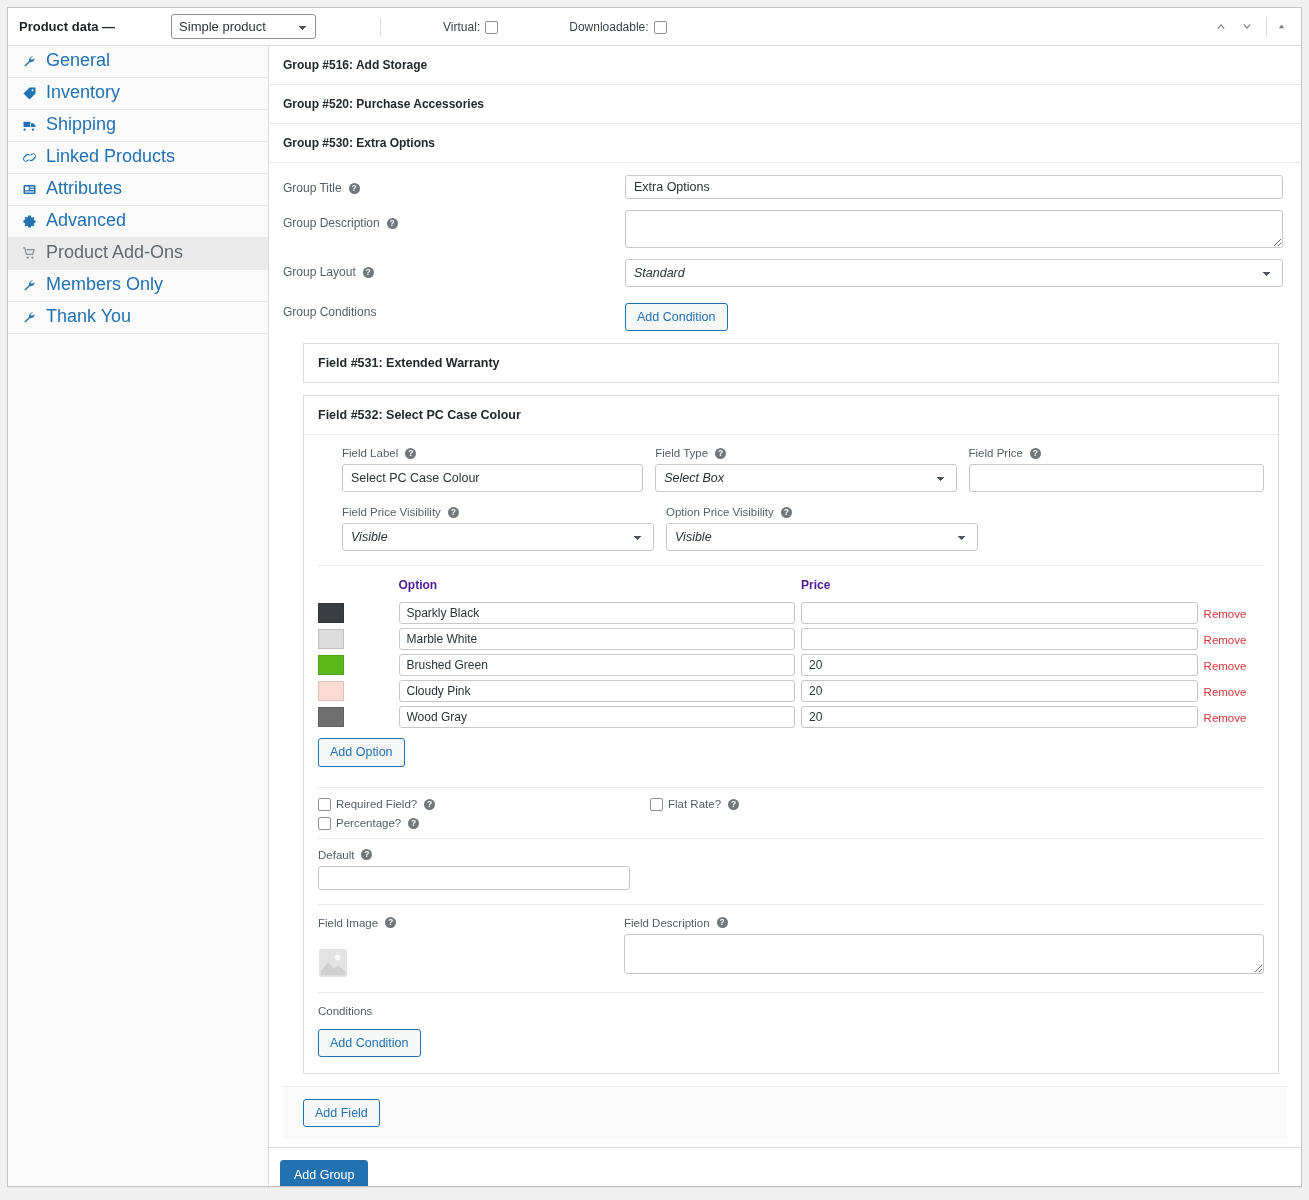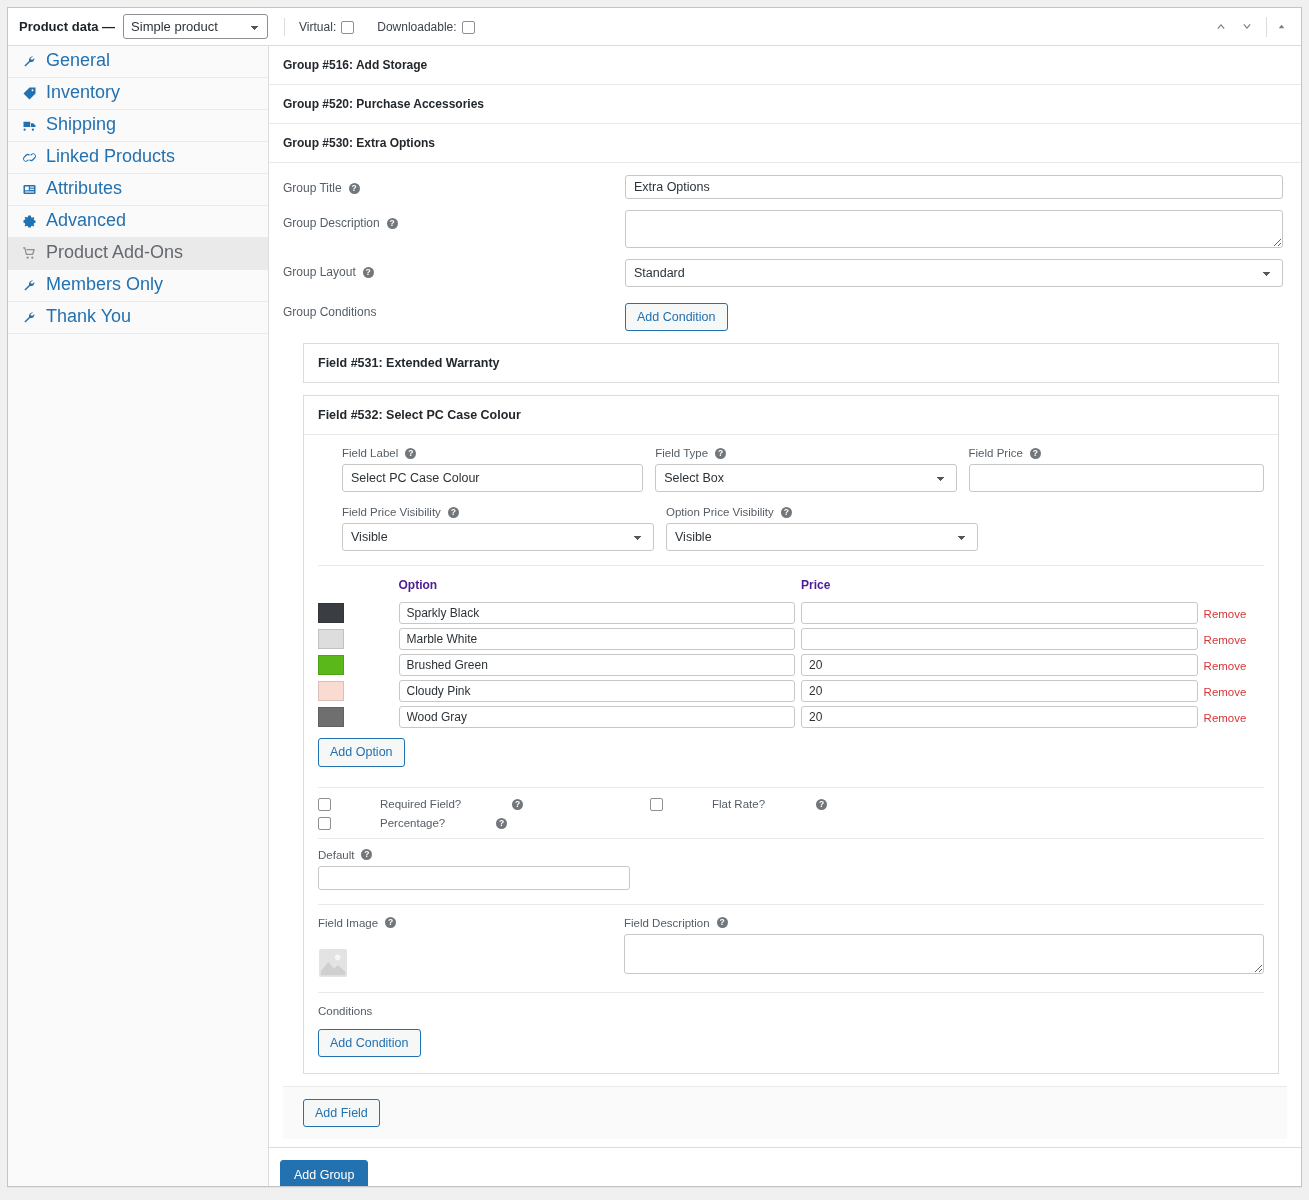--- a/index.html
+++ b/index.html
@@ -21,20 +21,21 @@
     box-shadow: 0 1px 1px rgba(0,0,0,.04);
     display: flex; flex-direction: column;
   }
   
   .pd-header {
     height: 38px; flex: 0 0 38px;
     border-bottom: 1px solid #dcdcde;
     display: flex; align-items: center;
     padding: 0 4px 0 11px;
     background: #fff;
+    gap: 48px;
   }
   .pd-label { font-weight: 600; font-size: 13px; color: #1d2327; margin-right: 8px; }
   .pd-select {
     height: 25px; width: 145px; padding: 0 22px 0 7px;
     font-family: inherit; font-size: 13px; color: #2c3338;
     border: 1px solid #8c8f94; border-radius: 3px; background: #fff;
     -webkit-appearance: none; appearance: none;
     background-image: linear-gradient(45deg, transparent 50%, #555 50%), linear-gradient(135deg, #555 50%, transparent 50%);
     background-position: calc(100% - 12px) 11px, calc(100% - 8px) 11px;
     background-size: 4px 4px, 4px 4px;
@@ -107,20 +108,21 @@
   }
   .inp-full { width: 658px; height: 24px; }
   .ta-full { width: 658px; height: 38px; resize: vertical; }
   select.std {
     height: 28px; padding: 0 26px 0 8px;
     -webkit-appearance: none; appearance: none;
     background-image: linear-gradient(45deg, transparent 50%, #50575e 50%), linear-gradient(135deg, #50575e 50%, transparent 50%);
     background-position: calc(100% - 15px) 12px, calc(100% - 11px) 12px;
     background-size: 4px 4px, 4px 4px;
     background-repeat: no-repeat;
+    font-style: italic;
   }
   .btn-sec {
     display: inline-block;
     background: #f6f7f7; border: 1px solid #2271b1; color: #2271b1;
     border-radius: 3px; padding: 5px 11px; font-size: 12.5px;
     font-family: "Liberation Sans", sans-serif; cursor: pointer; line-height: 1.3;
   }
   .btn-pri {
     display: inline-block;
     background: #2271b1; border: 1px solid #2271b1; color: #fff;
@@ -157,21 +159,21 @@
   .td-sw { width: 80px; }
   .td-opt { width: 400px; padding-right: 6px !important; }
   .td-price { width: 400px; padding-right: 6px !important; }
   .td-rm { width: 60px; }
   .swatch { width: 26px; height: 20px; display: block; border: 1px solid rgba(0,0,0,.12); }
   .opt-tbl input { width: 100%; height: 22px; padding: 2px 7px; font-size: 12px; }
   .rm-link { color: #d63638; font-size: 11.5px; text-decoration: none; cursor: pointer; }
 
   .chk-row { display: flex; padding: 10px 0 2px 0; border-top: 1px solid #eaeaea; margin-top: 10px; }
   .chk-col { width: 332px; }
-  .chk-item { display: flex; align-items: center; font-size: 11.5px; color: #555d66; margin-bottom: 6px; gap: 44px; }
+  .chk-item { display: flex; align-items: center; font-size: 11.5px; color: #555d66; margin-bottom: 6px; }
   .chk-item .cbx { margin-right: 5px; }
 
   .def-row { border-top: 1px solid #eaeaea; padding: 10px 0 14px 0; }
   .def-row input { width: 312px; height: 24px; }
 
   .img-row { border-top: 1px solid #eaeaea; padding: 12px 0 14px 0; display: flex; gap: 18px; }
   .img-ph { width: 30px; height: 30px; margin-top: 14px; }
   .cond-row { border-top: 1px solid #eaeaea; padding: 12px 0 16px 0; }
   .cond-lbl { font-size: 11.5px; color: #555d66; margin-bottom: 12px; }
 

